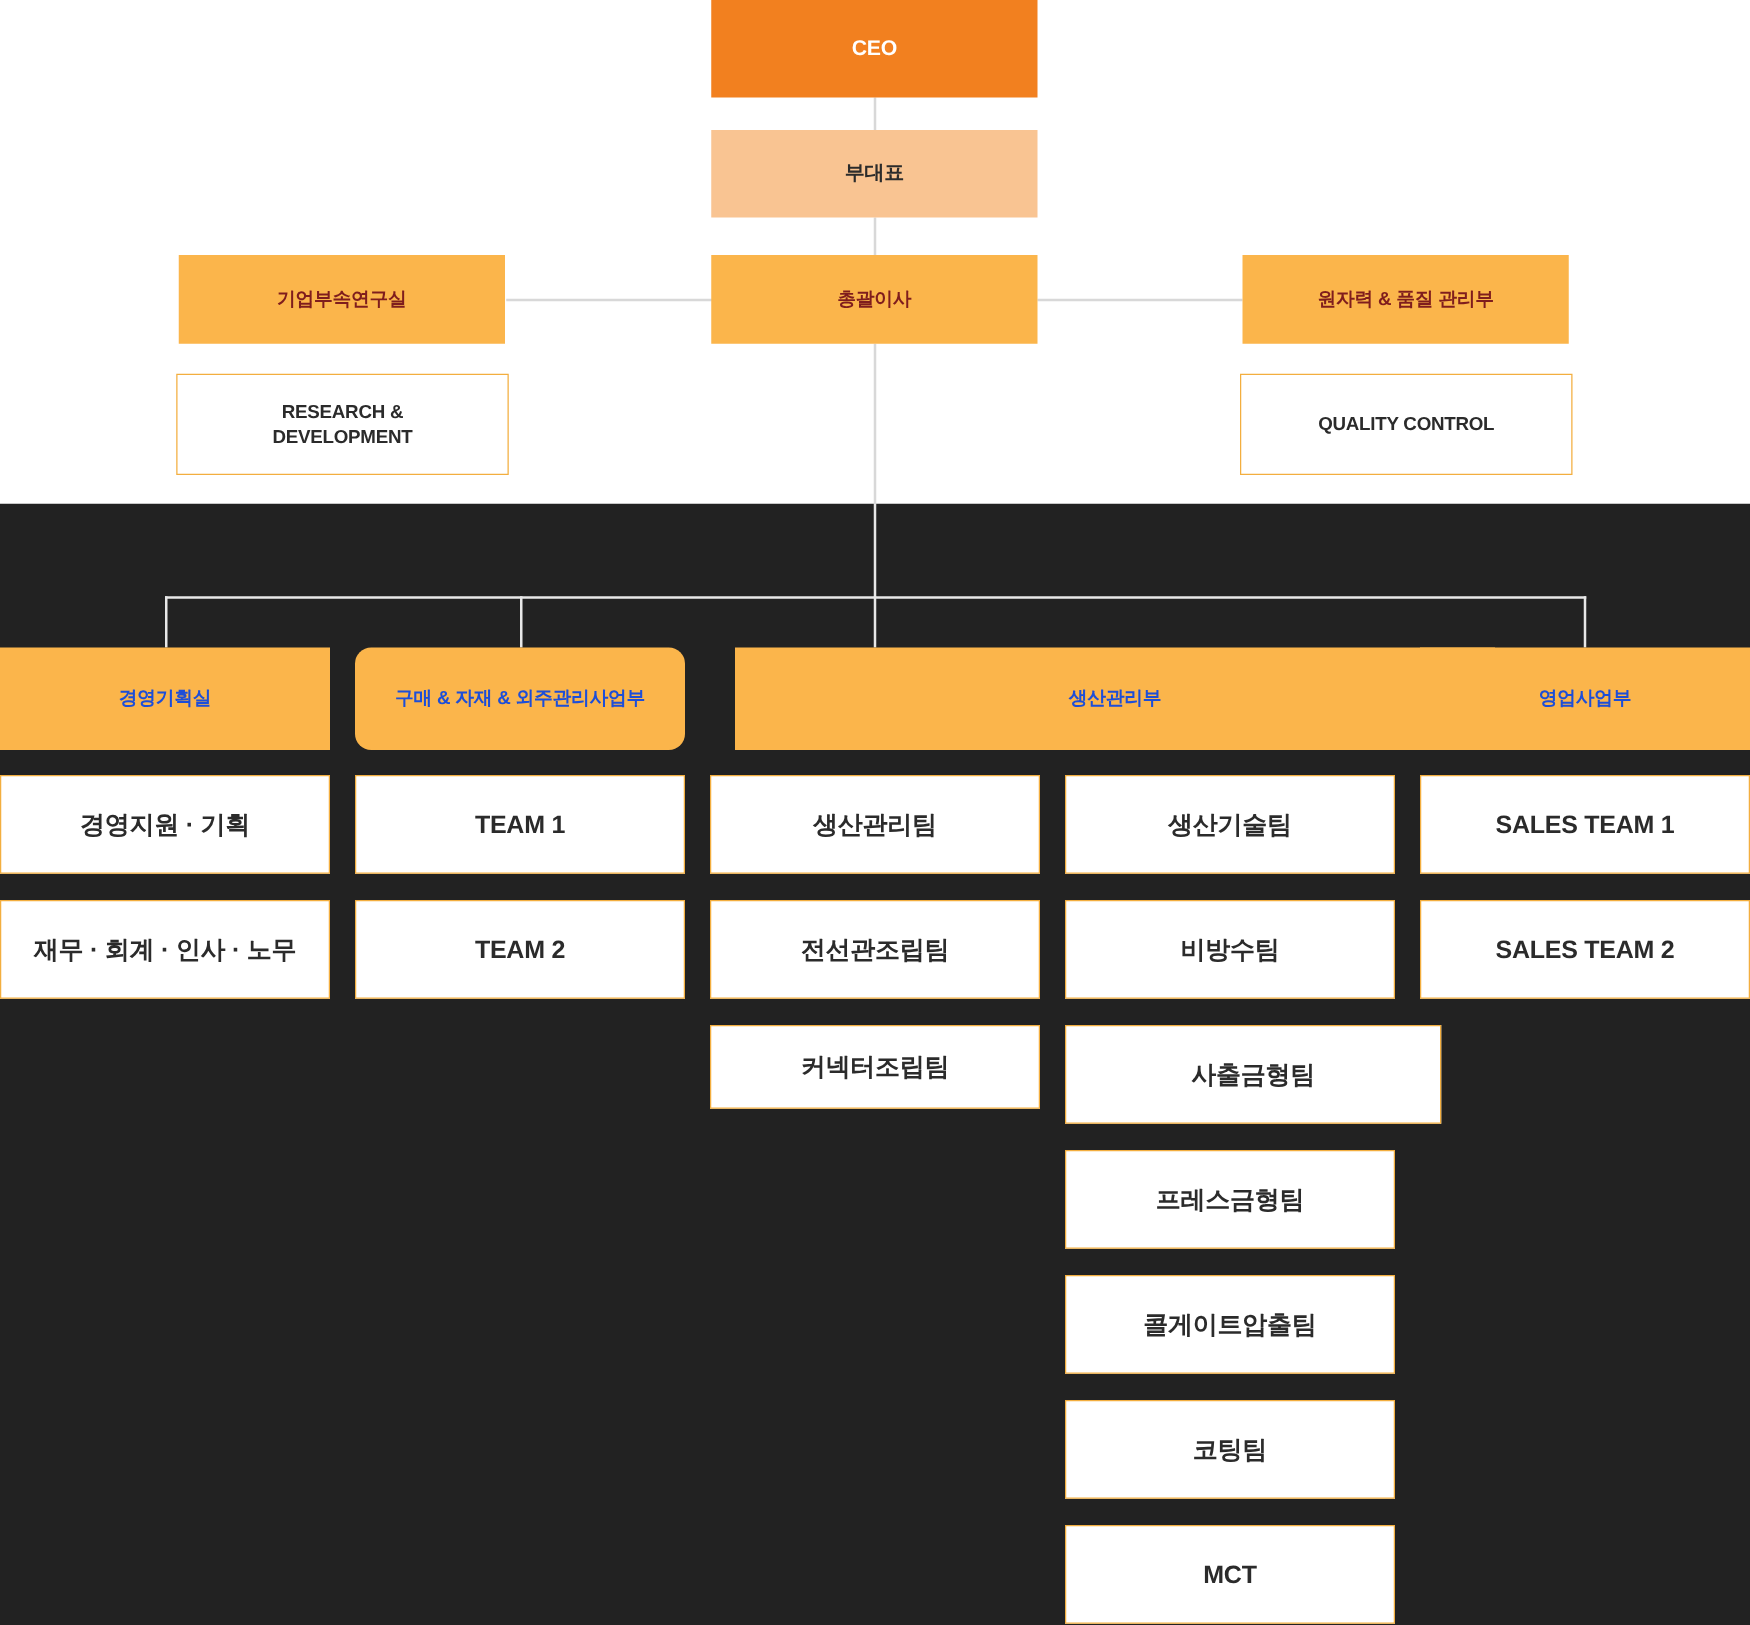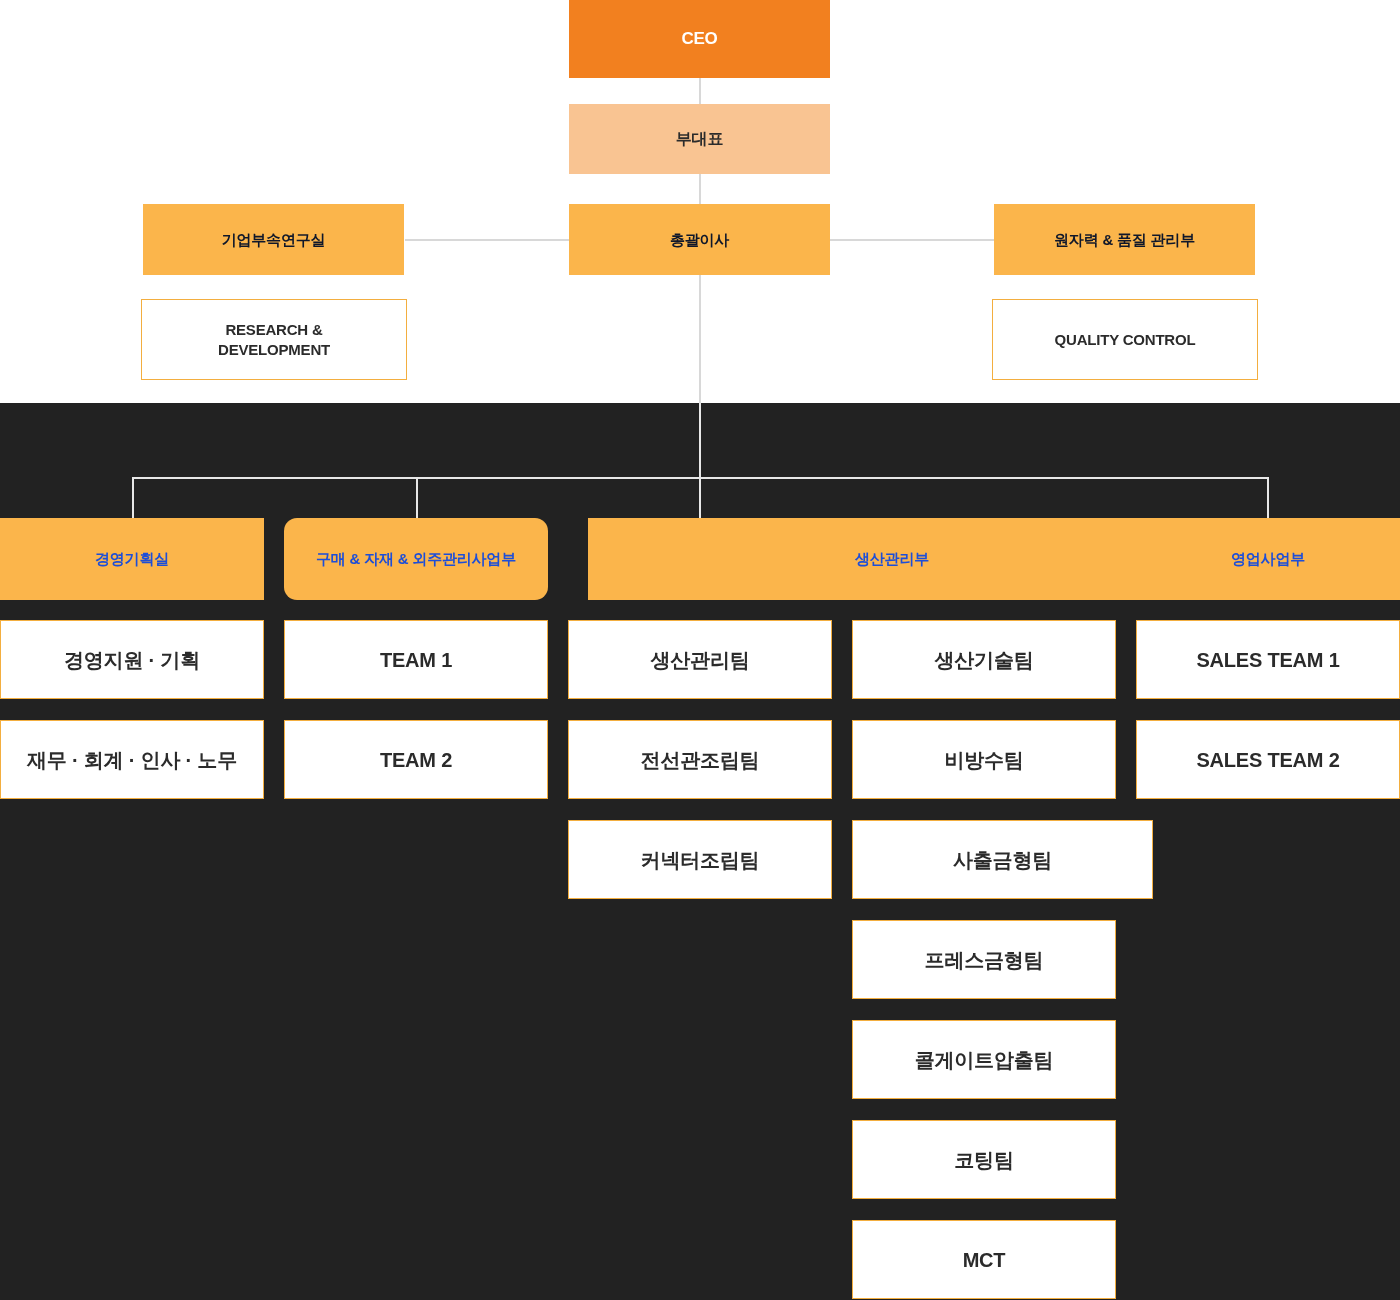--- a/index.html
+++ b/index.html
@@ -60,21 +60,21 @@
   }
 
   .box-vice {
     background: #F9C492;
     color: #2b2b2b;
     font-size: 16px;
   }
 
   .box-orange {
     background: #FBB54B;
-    color: #0f172a;
+    color: #7f1d1d;
     font-size: 15px;
   }
 
   .box-outline {
     background: #ffffff;
     border: 1px solid #F3AE3F;
     color: #2b2b2b;
     font-size: 15px;
     padding: 4px 8px;
   }
@@ -178,21 +178,21 @@
   <div class="box box-leaf" style="left:284px; top:720px; width:264px; height:79px;">
     <span>TEAM 2</span>
   </div>
 
   <div class="box box-leaf" style="left:568px; top:620px; width:264px; height:79px;">
     <span>생산관리팀</span>
   </div>
   <div class="box box-leaf" style="left:568px; top:720px; width:264px; height:79px;">
     <span>전선관조립팀</span>
   </div>
-  <div class="box box-leaf" style="left:568px; top:820px; width:264px; height:79px;">
+  <div class="box box-leaf" style="left:568px; top:820px; width:264px; height:67px;">
     <span>커넥터조립팀</span>
   </div>
 
   <div class="box box-leaf" style="left:852px; top:620px; width:264px; height:79px;">
     <span>생산기술팀</span>
   </div>
   <div class="box box-leaf" style="left:852px; top:720px; width:264px; height:79px;">
     <span>비방수팀</span>
   </div>
   <div class="box box-leaf" style="left:852px; top:820px; width:301px; height:79px;">

